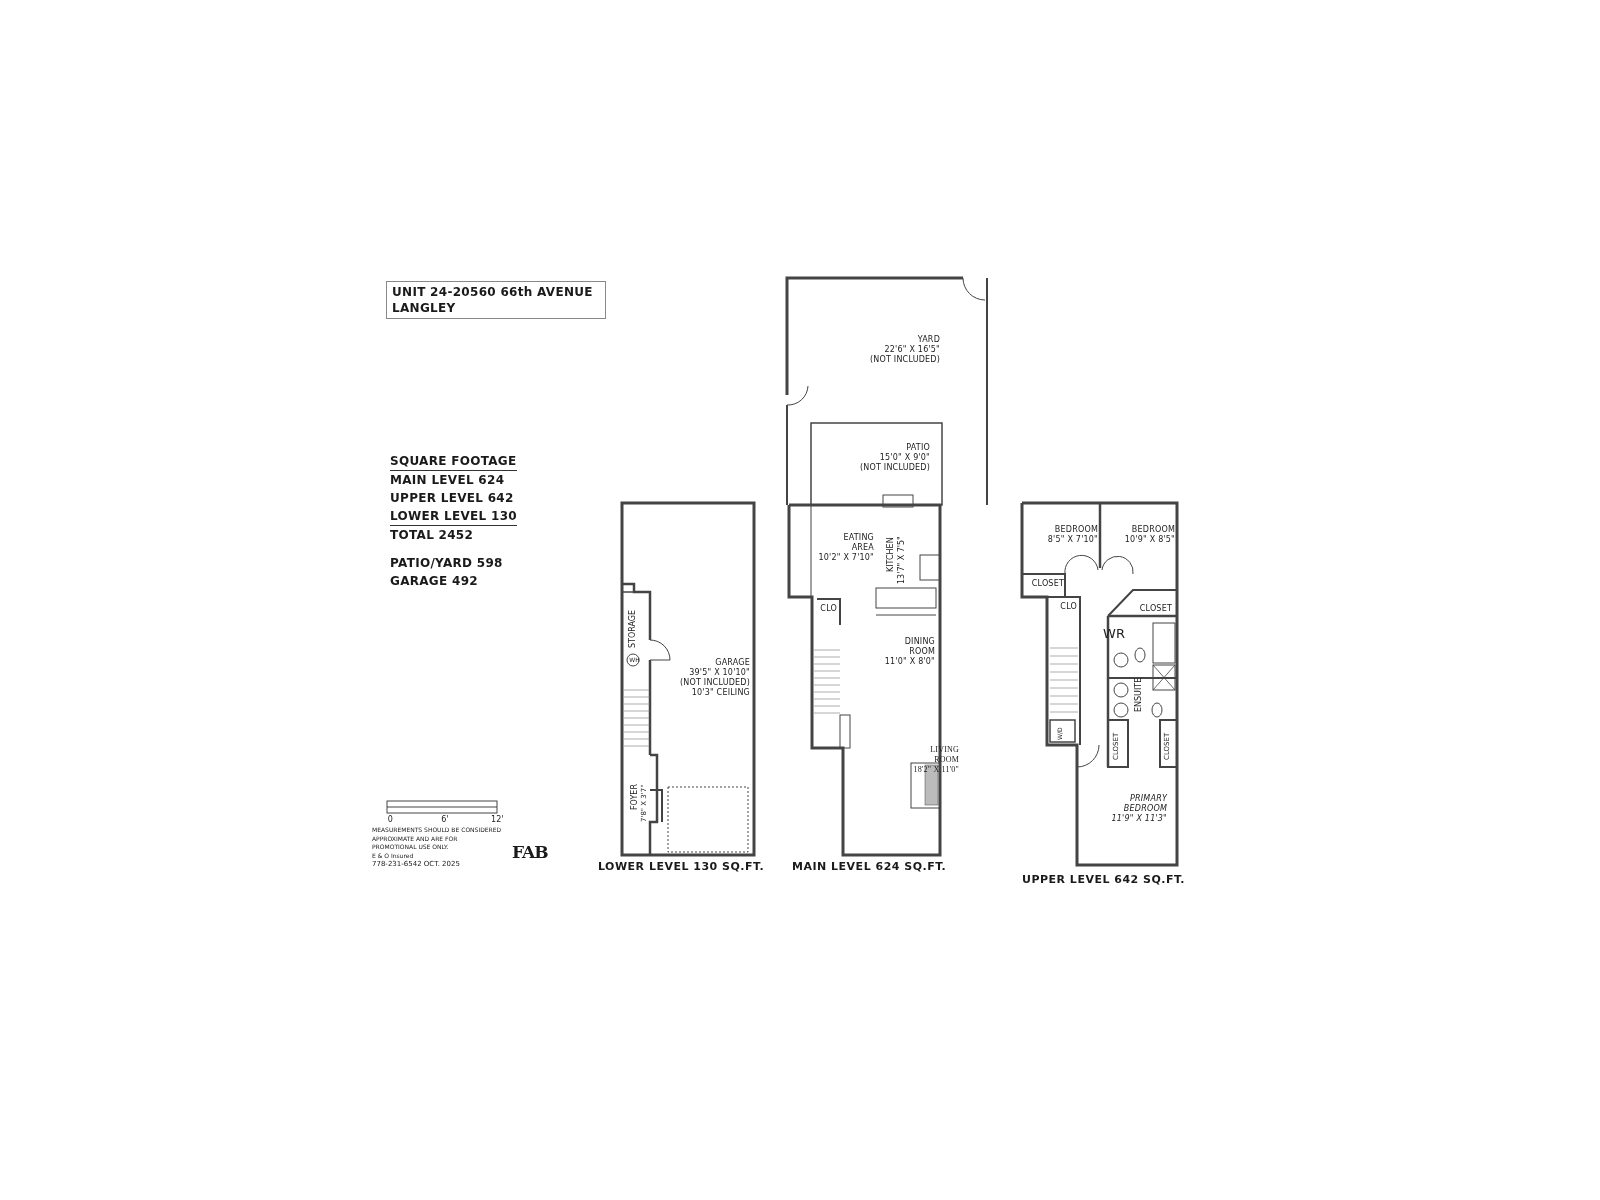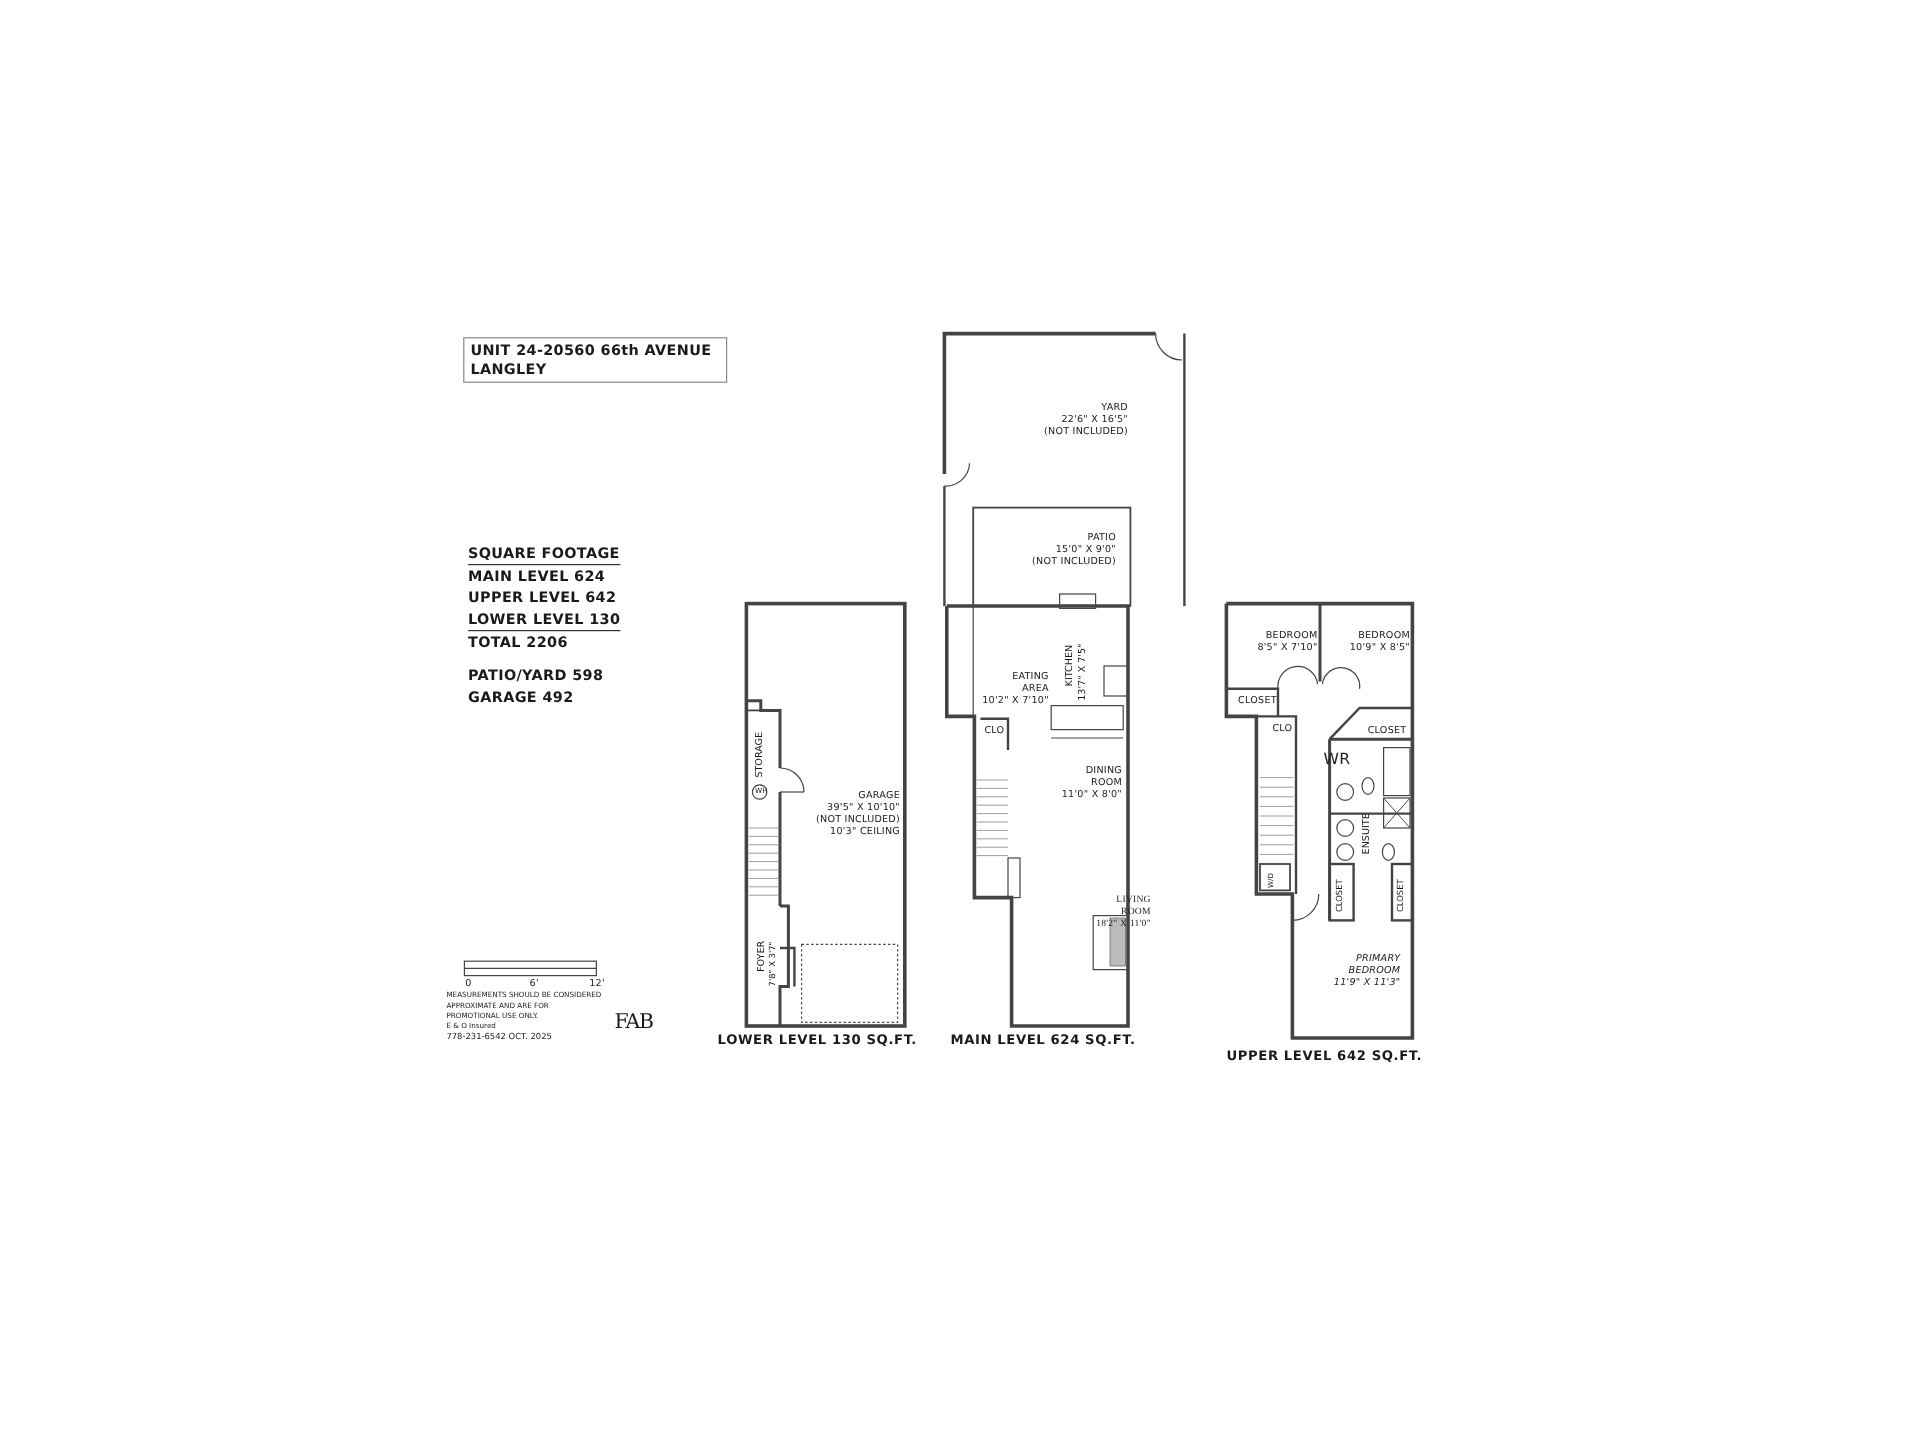--- a/index.html
+++ b/index.html
@@ -6,37 +6,37 @@
   body{width:1600px;height:1200px;position:relative;overflow:hidden;font-family:"DejaVu Sans",sans-serif;color:#1a1a1a;}
   .lbl{position:absolute;font-family:"DejaVu Sans",sans-serif;font-size:8px;line-height:10px;text-align:right;color:#222;letter-spacing:0.2px;text-transform:uppercase;}
   .title-box{position:absolute;left:386px;top:281px;width:220px;height:38px;border:1px solid #888;padding:2px 5px;box-sizing:border-box;}
   .title-box div{font-size:12px;line-height:16px;font-weight:bold;letter-spacing:0.3px;}
   .sqft{position:absolute;left:390px;top:452px;width:150px;}
   .sqft .row{font-size:12px;line-height:18px;font-weight:bold;letter-spacing:0.3px;}
   .sqft .ul{border-bottom:1px solid #333;display:inline-block;}
   .level-caption{position:absolute;font-size:11px;font-weight:bold;letter-spacing:0.5px;white-space:nowrap;}
   svg{position:absolute;left:0;top:0;}
   .note{position:absolute;left:372px;top:826px;font-size:6px;line-height:8.5px;font-weight:normal;text-transform:uppercase;width:160px;}
-  .logo{position:absolute;left:512px;top:842px;font-family:"DejaVu Serif",serif;font-size:17px;font-weight:normal;letter-spacing:-1px;}
+  .logo{position:absolute;left:512px;top:842px;font-family:"DejaVu Serif",serif;font-size:17px;font-weight:bold;letter-spacing:-1px;}
   .vtext{position:absolute;font-size:8px;white-space:nowrap;transform-origin:left top;text-transform:uppercase;}
 </style>
 </head>
 <body>
 
 <div class="title-box">
   <div>UNIT 24-20560 66th AVENUE</div>
   <div>LANGLEY</div>
 </div>
 
 <div class="sqft">
   <div class="row"><span class="ul">SQUARE FOOTAGE</span></div>
   <div class="row">MAIN LEVEL 624</div>
   <div class="row">UPPER LEVEL 642</div>
   <div class="row"><span class="ul">LOWER LEVEL 130</span></div>
-  <div class="row">TOTAL 2206</div>
+  <div class="row">TOTAL 2452</div>
   <div class="row" style="height:10px"></div>
   <div class="row">PATIO/YARD 598</div>
   <div class="row">GARAGE 492</div>
 </div>
 
 <svg width="1600" height="1200" viewBox="0 0 1600 1200">
   <g fill="none" stroke="#444" stroke-width="3">
 
     <rect x="387" y="801" width="110" height="12" stroke-width="1"></rect>
     <line x1="387" y1="807" x2="497" y2="807" stroke-width="1"></line>
@@ -163,21 +163,21 @@
 <div class="lbl" style="left:840px;top:335px;width:100px;">
   <div>YARD</div>
   <div>22'6" X 16'5"</div>
   <div>(NOT INCLUDED)</div>
 </div>
 <div class="lbl" style="left:830px;top:443px;width:100px;">
   <div>PATIO</div>
   <div>15'0" X 9'0"</div>
   <div>(NOT INCLUDED)</div>
 </div>
-<div class="lbl" style="left:808px;top:559px;width:66px;">
+<div class="lbl" style="left:808px;top:533px;width:66px;">
   <div>EATING</div>
   <div>AREA</div>
   <div>10'2" X 7'10"</div>
 </div>
 <div class="vtext" style="left:886px;top:572px;transform:rotate(-90deg);">KITCHEN</div>
 <div class="vtext" style="left:897px;top:584px;transform:rotate(-90deg);">13'7" X 7'5"</div>
 <div class="lbl" style="left:815px;top:604px;width:22px;">CLO</div>
 <div class="lbl" style="left:855px;top:637px;width:80px;">
   <div>DINING</div>
   <div>ROOM</div>

